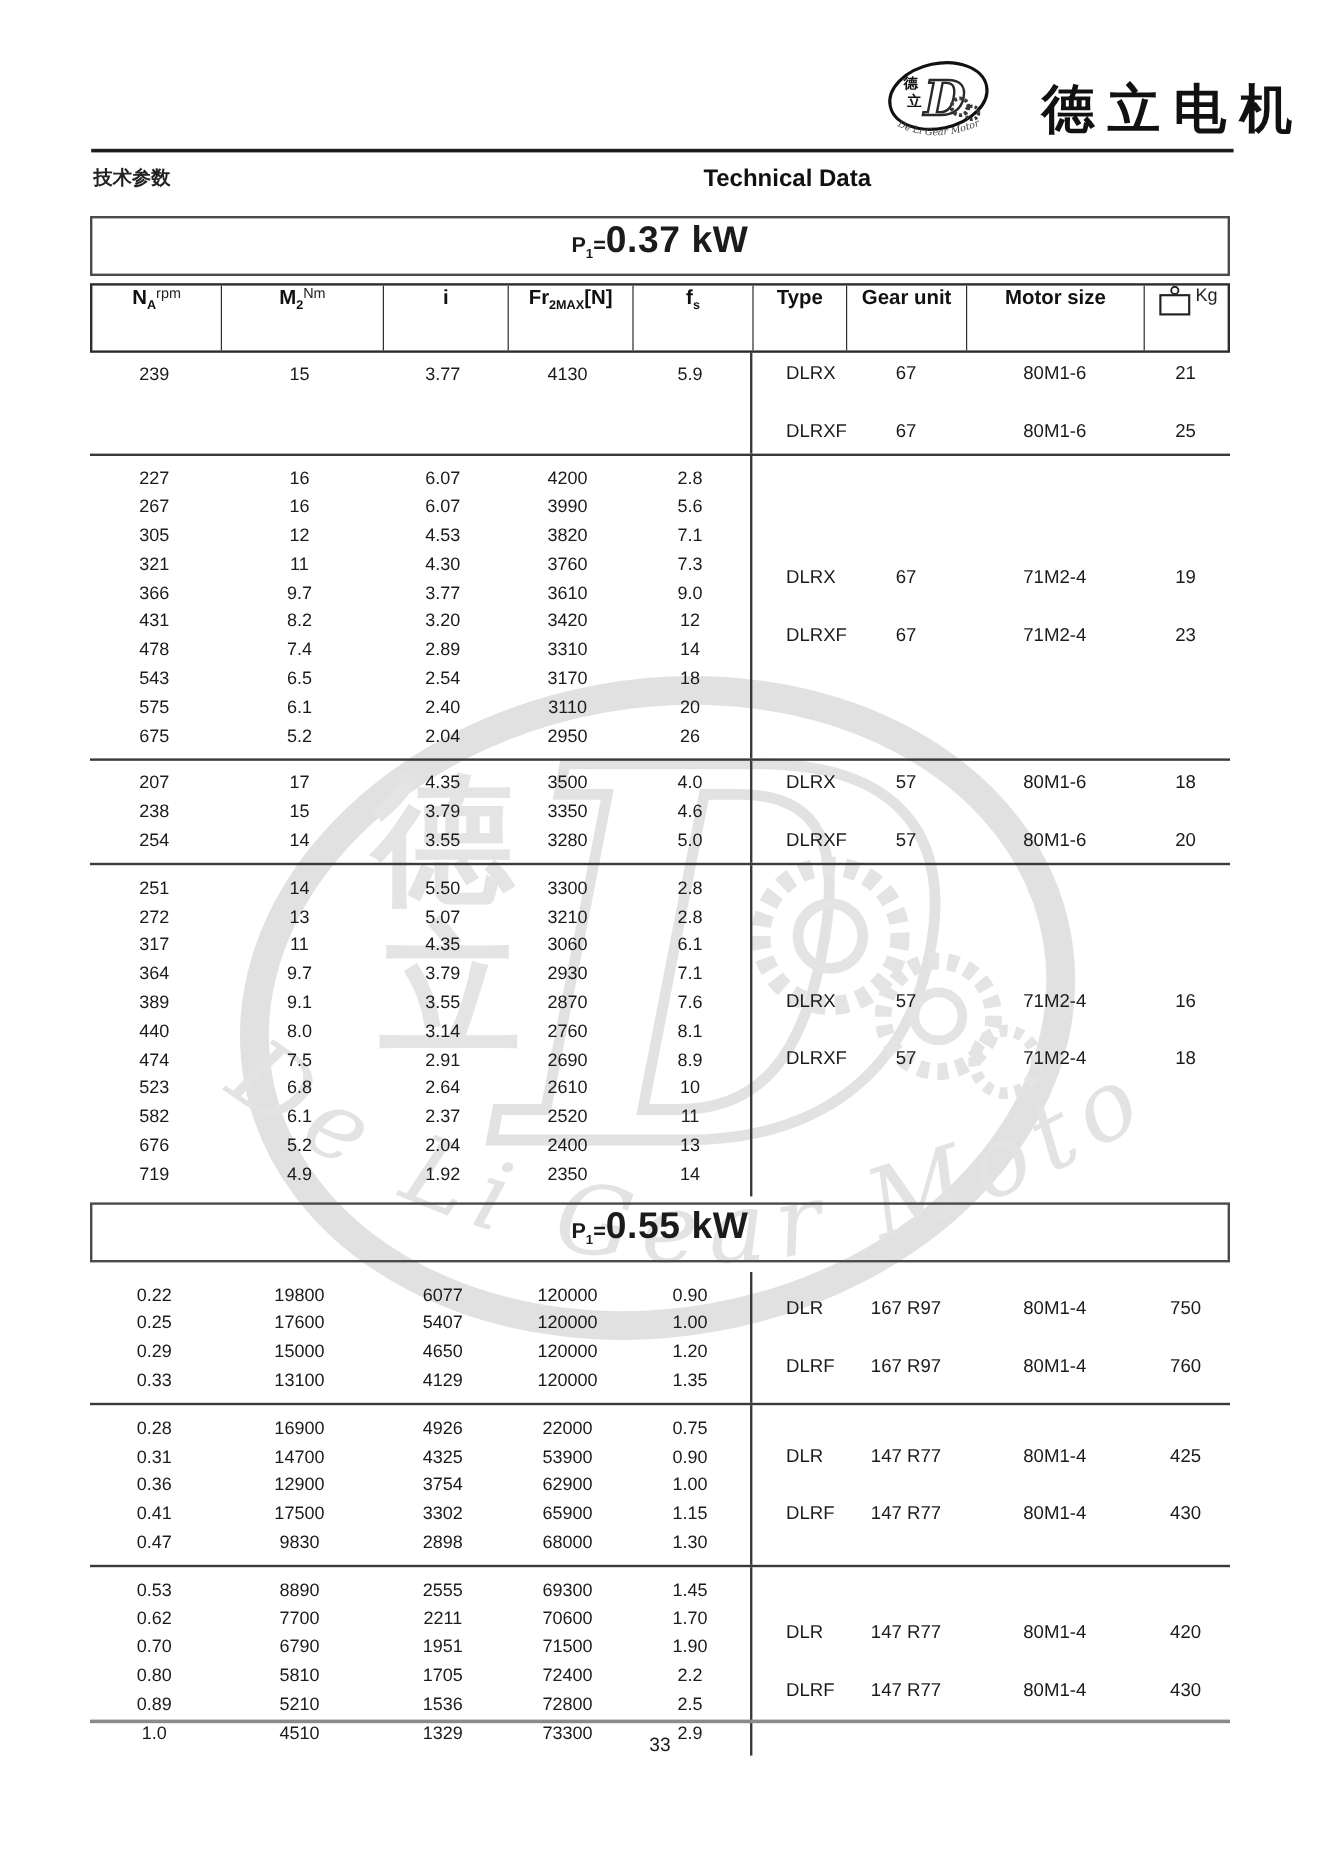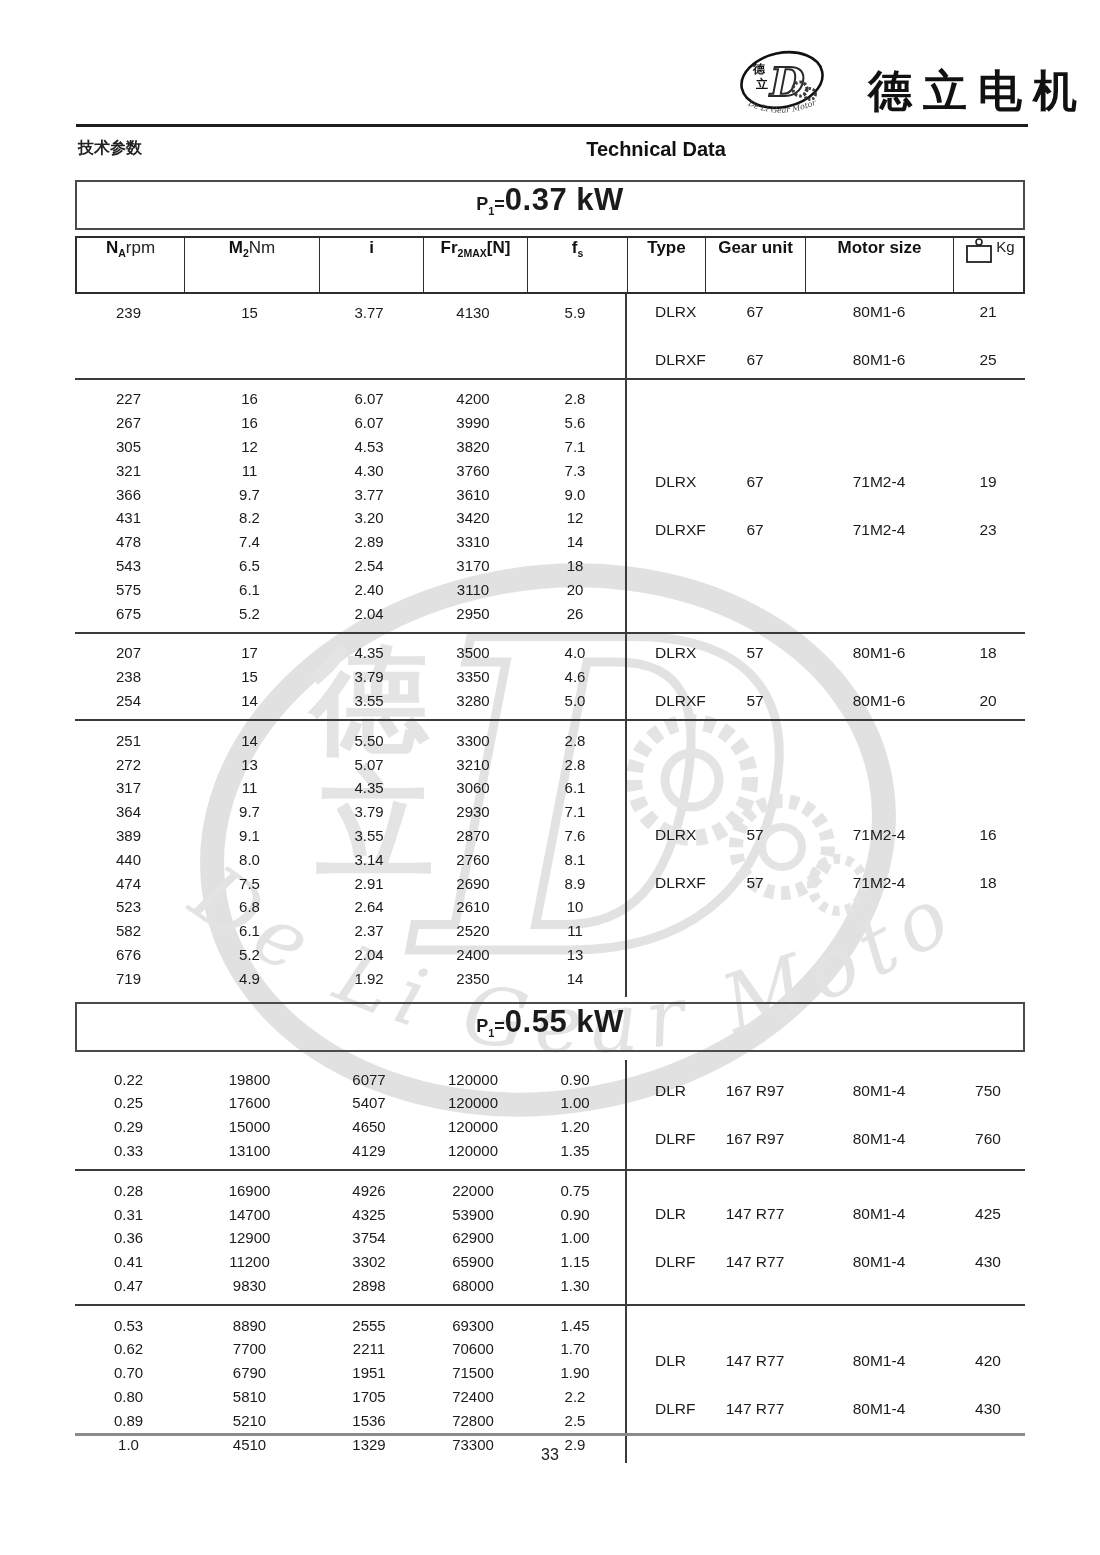--- a/index.html
+++ b/index.html
@@ -37,21 +37,21 @@
     border:2px solid #2d2d2d; display:grid;
     grid-template-columns:107px 135px 104px 104px 100px 78px 100px 148px 70px;
   }
   .h-cell{
     border-left:1.5px solid #2d2d2d; display:flex; flex-direction:row;
     align-items:flex-start; justify-content:center; line-height:1.15; background:transparent;
   }
   .h-cell:first-child{border-left:none;}
   .h-main{font-size:17px; font-weight:bold; color:#111;}
   .h-main sub{font-size:10.5px; font-weight:bold;}
-  .h-unit{font-size:17px; color:#222;}
+  .h-unit{font-size:12px; color:#222;}
   .kg-icon{margin-bottom:1px;}
   
   .groups{width:950px;}
   .group{display:flex; align-items:stretch;}
   .group-sep{width:950px; height:2px; background:#3a3a3a;}
   .g-left{width:550px; padding:7px 0;}
   .d-row{display:grid; grid-template-columns:107px 135px 104px 104px 100px; height:23.8px; align-items:center;}
   .d-cell{text-align:center; font-size:15px; color:#1b1b1b;}
   .g-right{
     width:398px; border-left:2px solid #3a3a3a;
@@ -479,21 +479,21 @@
             </div>
             <div class="d-row">
               <div class="d-cell">0.36</div>
               <div class="d-cell">12900</div>
               <div class="d-cell">3754</div>
               <div class="d-cell">62900</div>
               <div class="d-cell">1.00</div>
             </div>
             <div class="d-row">
               <div class="d-cell">0.41</div>
-              <div class="d-cell">11200</div>
+              <div class="d-cell">17500</div>
               <div class="d-cell">3302</div>
               <div class="d-cell">65900</div>
               <div class="d-cell">1.15</div>
             </div>
             <div class="d-row">
               <div class="d-cell">0.47</div>
               <div class="d-cell">9830</div>
               <div class="d-cell">2898</div>
               <div class="d-cell">68000</div>
               <div class="d-cell">1.30</div>

